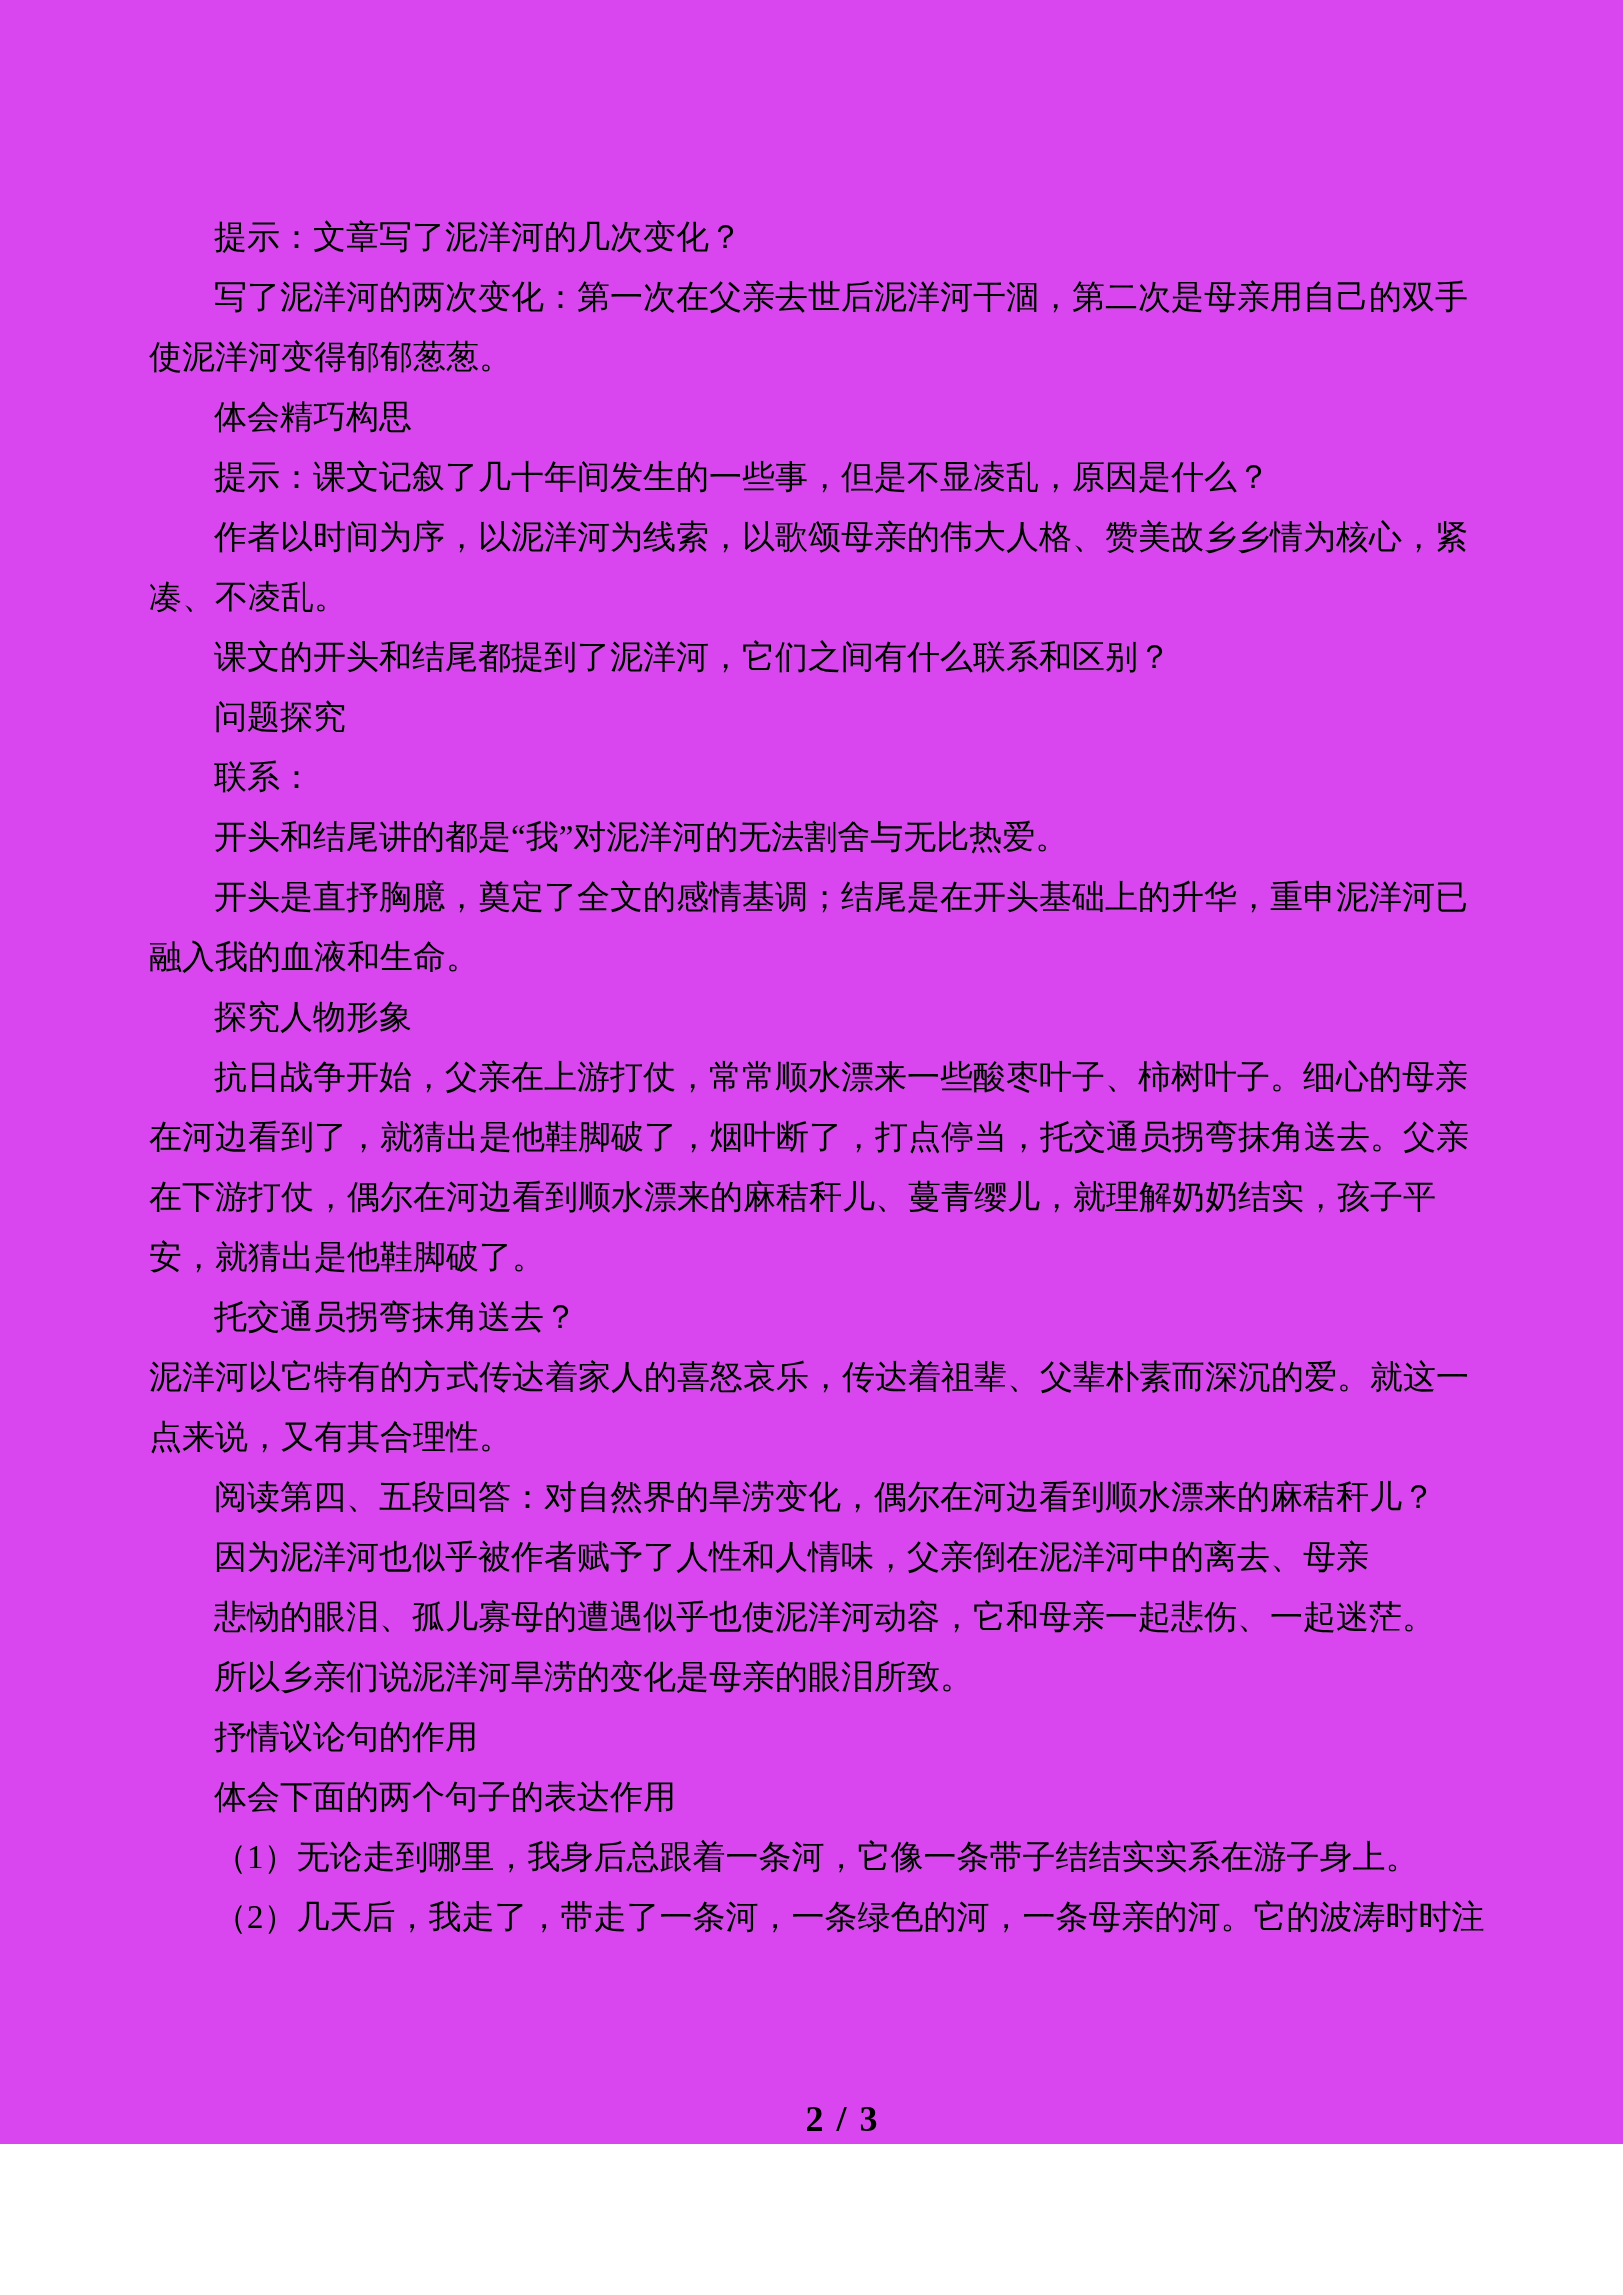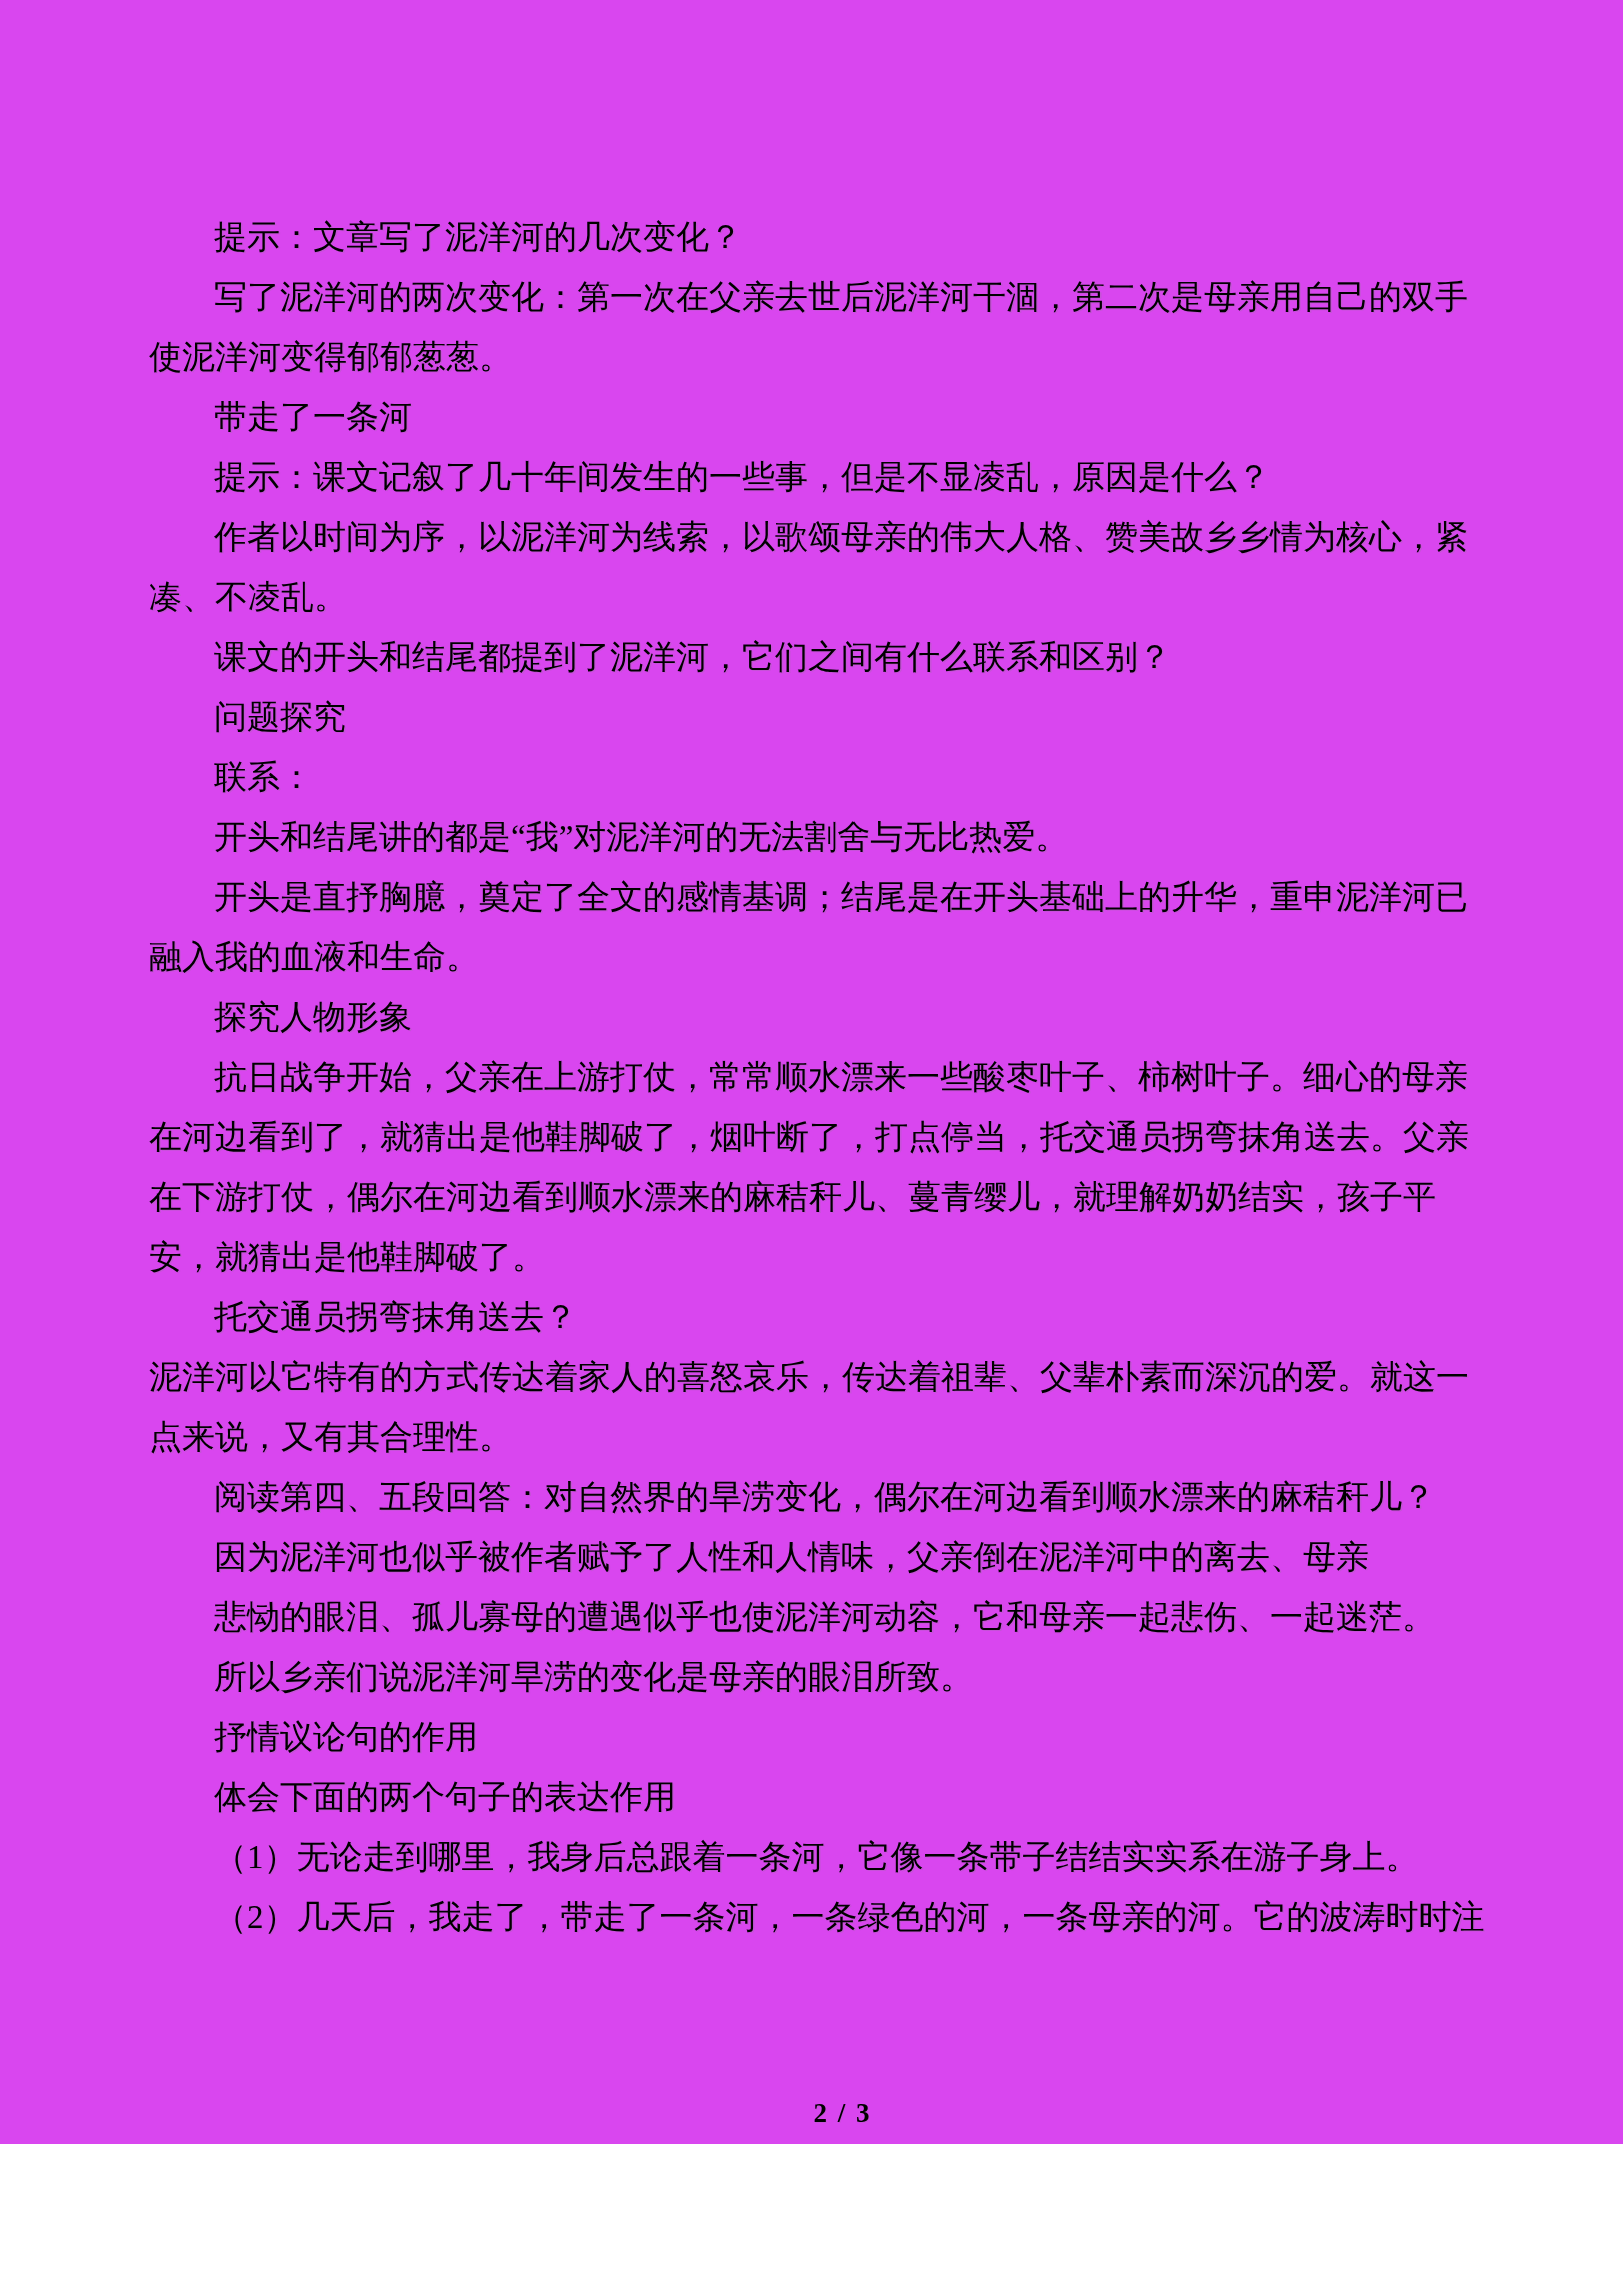--- a/index.html
+++ b/index.html
@@ -30,36 +30,36 @@
     text-shadow: 1.4px 1.4px 0 rgba(130,130,130,0.22);
   }
   .line.indent {
     padding-left: 65px;
   }
   .footer {
     position: absolute;
     top: 2098px;
     left: 50%;
     transform: translateX(calc(-50% + 31px));
-    font-size: 27px;
+    font-size: 36px;
     font-weight: bold;
     letter-spacing: 2px;
     text-shadow: 0.7px 0.7px 0 rgba(130,130,130,0.2);
     font-family: Liberation Serif, serif;
   }
 </style>
 </head>
 <body>
 
 <div class="page">
   <div class="doc-body" id="doc-body">
       <div class="line indent">提示：文章写了泥洋河的几次变化？</div>
       <div class="line indent">写了泥洋河的两次变化：第一次在父亲去世后泥洋河干涸，第二次是母亲用自己的双手</div>
       <div class="line">使泥洋河变得郁郁葱葱。</div>
-      <div class="line indent">带走了一条河</div>
+      <div class="line indent">体会精巧构思</div>
       <div class="line indent">提示：课文记叙了几十年间发生的一些事，但是不显凌乱，原因是什么？</div>
       <div class="line indent">作者以时间为序，以泥洋河为线索，以歌颂母亲的伟大人格、赞美故乡乡情为核心，紧</div>
       <div class="line">凑、不凌乱。</div>
       <div class="line indent">课文的开头和结尾都提到了泥洋河，它们之间有什么联系和区别？</div>
       <div class="line indent">问题探究</div>
       <div class="line indent">联系：</div>
       <div class="line indent">开头和结尾讲的都是“我”对泥洋河的无法割舍与无比热爱。</div>
       <div class="line indent">开头是直抒胸臆，奠定了全文的感情基调；结尾是在开头基础上的升华，重申泥洋河已</div>
       <div class="line">融入我的血液和生命。</div>
       <div class="line indent">探究人物形象</div>

